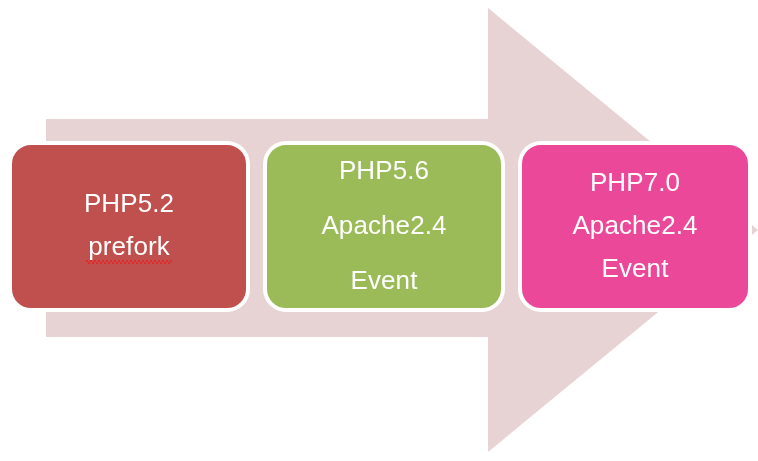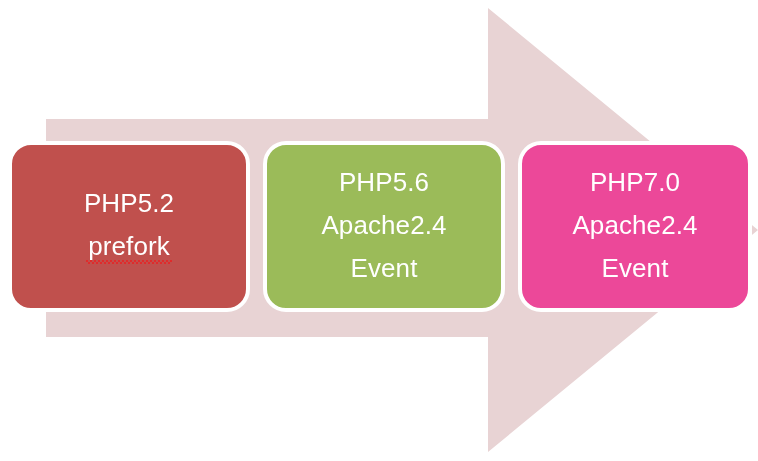--- a/index.html
+++ b/index.html
@@ -81,21 +81,21 @@
 
   <svg id="arrow-svg" viewBox="0 0 758 461" preserveAspectRatio="none" aria-hidden="true">
     <polygon points="46,119 488,119 488,8 758,230 488,452 488,337 46,337" fill="#E8D3D4"></polygon>
   </svg>
 
   <div class="stage-box" id="stage-box-0" style="background: rgb(192, 80, 77); border-color: rgb(255, 255, 255); color: rgb(255, 255, 255);">
     <span class="stage-line">PHP5.2</span>
     <span class="stage-line"><span class="misspelled">prefork</span></span>
   </div>
 
-  <div class="stage-box" id="stage-box-1" style="background: rgb(155, 187, 89); border-color: rgb(255, 255, 255); color: rgb(255, 255, 255);">
+  <div class="stage-box" id="stage-box-1" style="background: rgb(155, 187, 89); border-color: rgb(255, 255, 255); color: rgb(255, 255, 255); gap: 12px;">
     <span class="stage-line">PHP5.6</span>
     <span class="stage-line">Apache2.4</span>
     <span class="stage-line">Event</span>
   </div>
 
   <div class="stage-box" id="stage-box-2" style="background: #ec4899; border-color: rgb(255, 255, 255); color: rgb(255, 255, 255);">
     <span class="stage-line">PHP7.0</span>
     <span class="stage-line">Apache2.4</span>
     <span class="stage-line">Event</span>
   </div>

